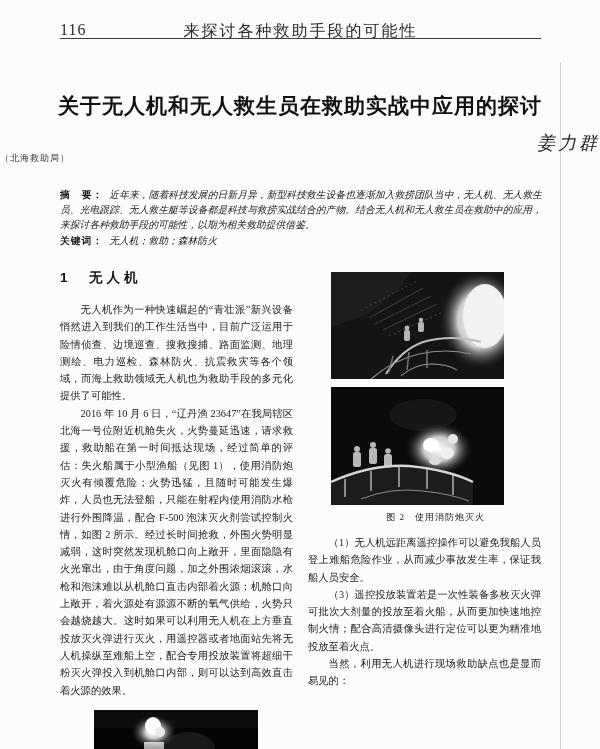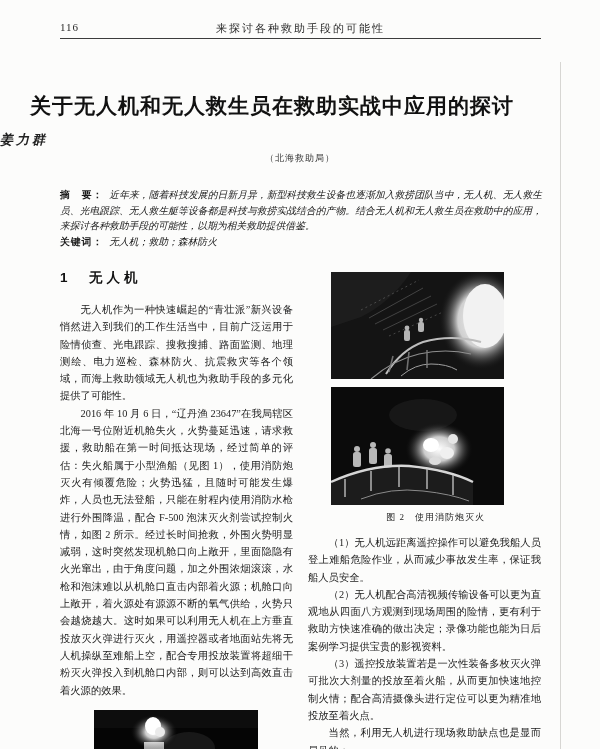--- a/index.html
+++ b/index.html
@@ -7,55 +7,55 @@
     position:relative;
     width:600px;height:749px;
     margin:0 auto;
     background:#fcfcfb;
     color:#1a1a1a;
     font-family:"Liberation Serif", serif;
     overflow:hidden;
   }
   .header{
     position:absolute;top:21px;left:60px;right:59px;
-    height:14px;font-size:11px;color:#2b2b2b;
+    height:14px;font-size:16px;color:#2b2b2b;
   }
   .page-num{position:absolute;left:0;top:0;letter-spacing:1px;}
   .header-title{position:absolute;left:0;right:0;text-align:center;top:0;letter-spacing:2px;}
   .header-rule{
     position:absolute;top:38px;left:60px;right:59px;
     border-top:1.5px solid #3c3c3c;
   }
   .scan-artifact{
     position:absolute;top:62px;bottom:0;right:39px;width:1px;
     background:#d7d6d3;
   }
   .title{
     position:absolute;top:92px;left:30px;right:30px;
-    text-align:left;
+    text-align:center;
     font-family:"Liberation Sans", sans-serif;
     font-weight:bold;font-size:21px;letter-spacing:1px;
     margin:0;color:#111;
   }
   .author{
-    position:absolute;top:131px;left:0;right:0;text-align:left;
-    font-size:13px;font-style:italic;letter-spacing:3px;color:#222;font-weight:bold;
+    position:absolute;top:131px;left:0;right:0;text-align:right;
+    font-size:18px;font-style:italic;letter-spacing:3px;color:#222;
   }
   .affiliation{
-    position:absolute;top:152px;left:0;right:0;text-align:center;
+    position:absolute;top:152px;left:0;right:0;text-align:left;
     font-size:9px;letter-spacing:1px;color:#333;
   }
   .abstract{
     position:absolute;top:187px;left:60px;width:482px;
     font-size:9.8px;line-height:15.2px;text-align:justify;
   }
   .abstract p{margin:0;font-style:italic;}
   .abstract .lbl{
     font-style:normal;font-weight:bold;
-    font-family:Liberation Mono, monospace;
+    font-family:Liberation Serif, serif;
     letter-spacing:1px;padding-right:6px;
   }
   .columns{
     position:absolute;top:259px;left:60px;right:59px;
     display:flex;gap:15px;
   }
   .col{width:233px;}
   .col.right{width:233px;}
   h2.sec{
     font-family:"Liberation Sans", sans-serif;
@@ -95,21 +95,21 @@
 
   <div class="abstract">
     <p><span class="lbl">摘　要：</span><span>近年来，随着科技发展的日新月异，新型科技救生设备也逐渐加入救捞团队当中，无人机、无人救生员、光电跟踪、无人救生艇等设备都是科技与救捞实战结合的产物。结合无人机和无人救生员在救助中的应用，来探讨各种救助手段的可能性，以期为相关救助提供借鉴。</span></p>
     <p><span class="lbl">关键词：</span><span>无人机；救助；森林防火</span></p>
   </div>
 
   <div class="columns">
 
     <div class="col left">
       <h2 class="sec">1　无人机</h2>
-      <p class="body">无人机作为一种快速崛起的“青壮派”新兴设备悄然进入到我们的工作生活当中，目前广泛运用于险情侦查、光电跟踪、搜救搜捕、路面监测、地理测绘、电力巡检、森林防火、抗震救灾等各个领域，而海上救助领域无人机也为救助手段的多元化提供了可能性。</p>
+      <p class="body">无人机作为一种快速崛起的“青壮派”新兴设备悄然进入到我们的工作生活当中，目前广泛运用于险情侦查、边境巡查、搜救搜捕、路面监测、地理测绘、电力巡检、森林防火、抗震救灾等各个领域，而海上救助领域无人机也为救助手段的多元化提供了可能性。</p>
       <p class="body">2016 年 10 月 6 日，“辽丹渔 23647”在我局辖区北海一号位附近机舱失火，火势蔓延迅速，请求救援，救助船在第一时间抵达现场，经过简单的评估：失火船属于小型渔船（见图 1），使用消防炮灭火有倾覆危险；火势迅猛，且随时可能发生爆炸，人员也无法登船，只能在射程内使用消防水枪进行外围降温，配合 F-500 泡沫灭火剂尝试控制火情，如图 2 所示。经过长时间抢救，外围火势明显减弱，这时突然发现机舱口向上敞开，里面隐隐有火光窜出，由于角度问题，加之外围浓烟滚滚，水枪和泡沫难以从机舱口直击内部着火源；机舱口向上敞开，着火源处有源源不断的氧气供给，火势只会越烧越大。这时如果可以利用无人机在上方垂直投放灭火弹进行灭火，用遥控器或者地面站先将无人机操纵至难船上空，配合专用投放装置将超细干粉灭火弹投入到机舱口内部，则可以达到高效直击着火源的效果。</p>
 
       <figure class="fig1">
         <svg class="photo" width="164" height="89" viewBox="0 0 164 89">
           <defs>
             <radialGradient id="f1glow" cx="50%" cy="50%" r="50%">
               <stop offset="0%" stop-color="#ffffff"></stop>
               <stop offset="35%" stop-color="#cfcfcf"></stop>
               <stop offset="100%" stop-color="#000000" stop-opacity="0"></stop>
             </radialGradient>
@@ -210,20 +210,19 @@
             <line x1="68" y1="80" x2="68" y2="100"></line>
             <line x1="96" y1="82" x2="96" y2="102"></line>
             <line x1="122" y1="88" x2="122" y2="108"></line>
           </g>
           <path d="M30,112 Q60,100 92,104 Q120,107 138,114" fill="none" stroke="#8a8a8a" stroke-width="1"></path>
         </svg>
         <figcaption>图 2　使用消防炮灭火</figcaption>
       </figure>
 
       <p class="body">（1）无人机远距离遥控操作可以避免我船人员登上难船危险作业，从而减少事故发生率，保证我船人员安全。</p>
-      <p class="body">（2）无人机配合高清视频传输设备可以更为直观地从四面八方观测到现场周围的险情，更有利于救助方快速准确的做出决定；录像功能也能为日后案例学习提供宝贵的影视资料。</p>
       <p class="body">（3）遥控投放装置若是一次性装备多枚灭火弹可批次大剂量的投放至着火船，从而更加快速地控制火情；配合高清摄像头进行定位可以更为精准地投放至着火点。</p>
       <p class="body">当然，利用无人机进行现场救助缺点也是显而易见的：</p>
 
     </div>
 
   </div>
 </div>
 
 </body></html>

